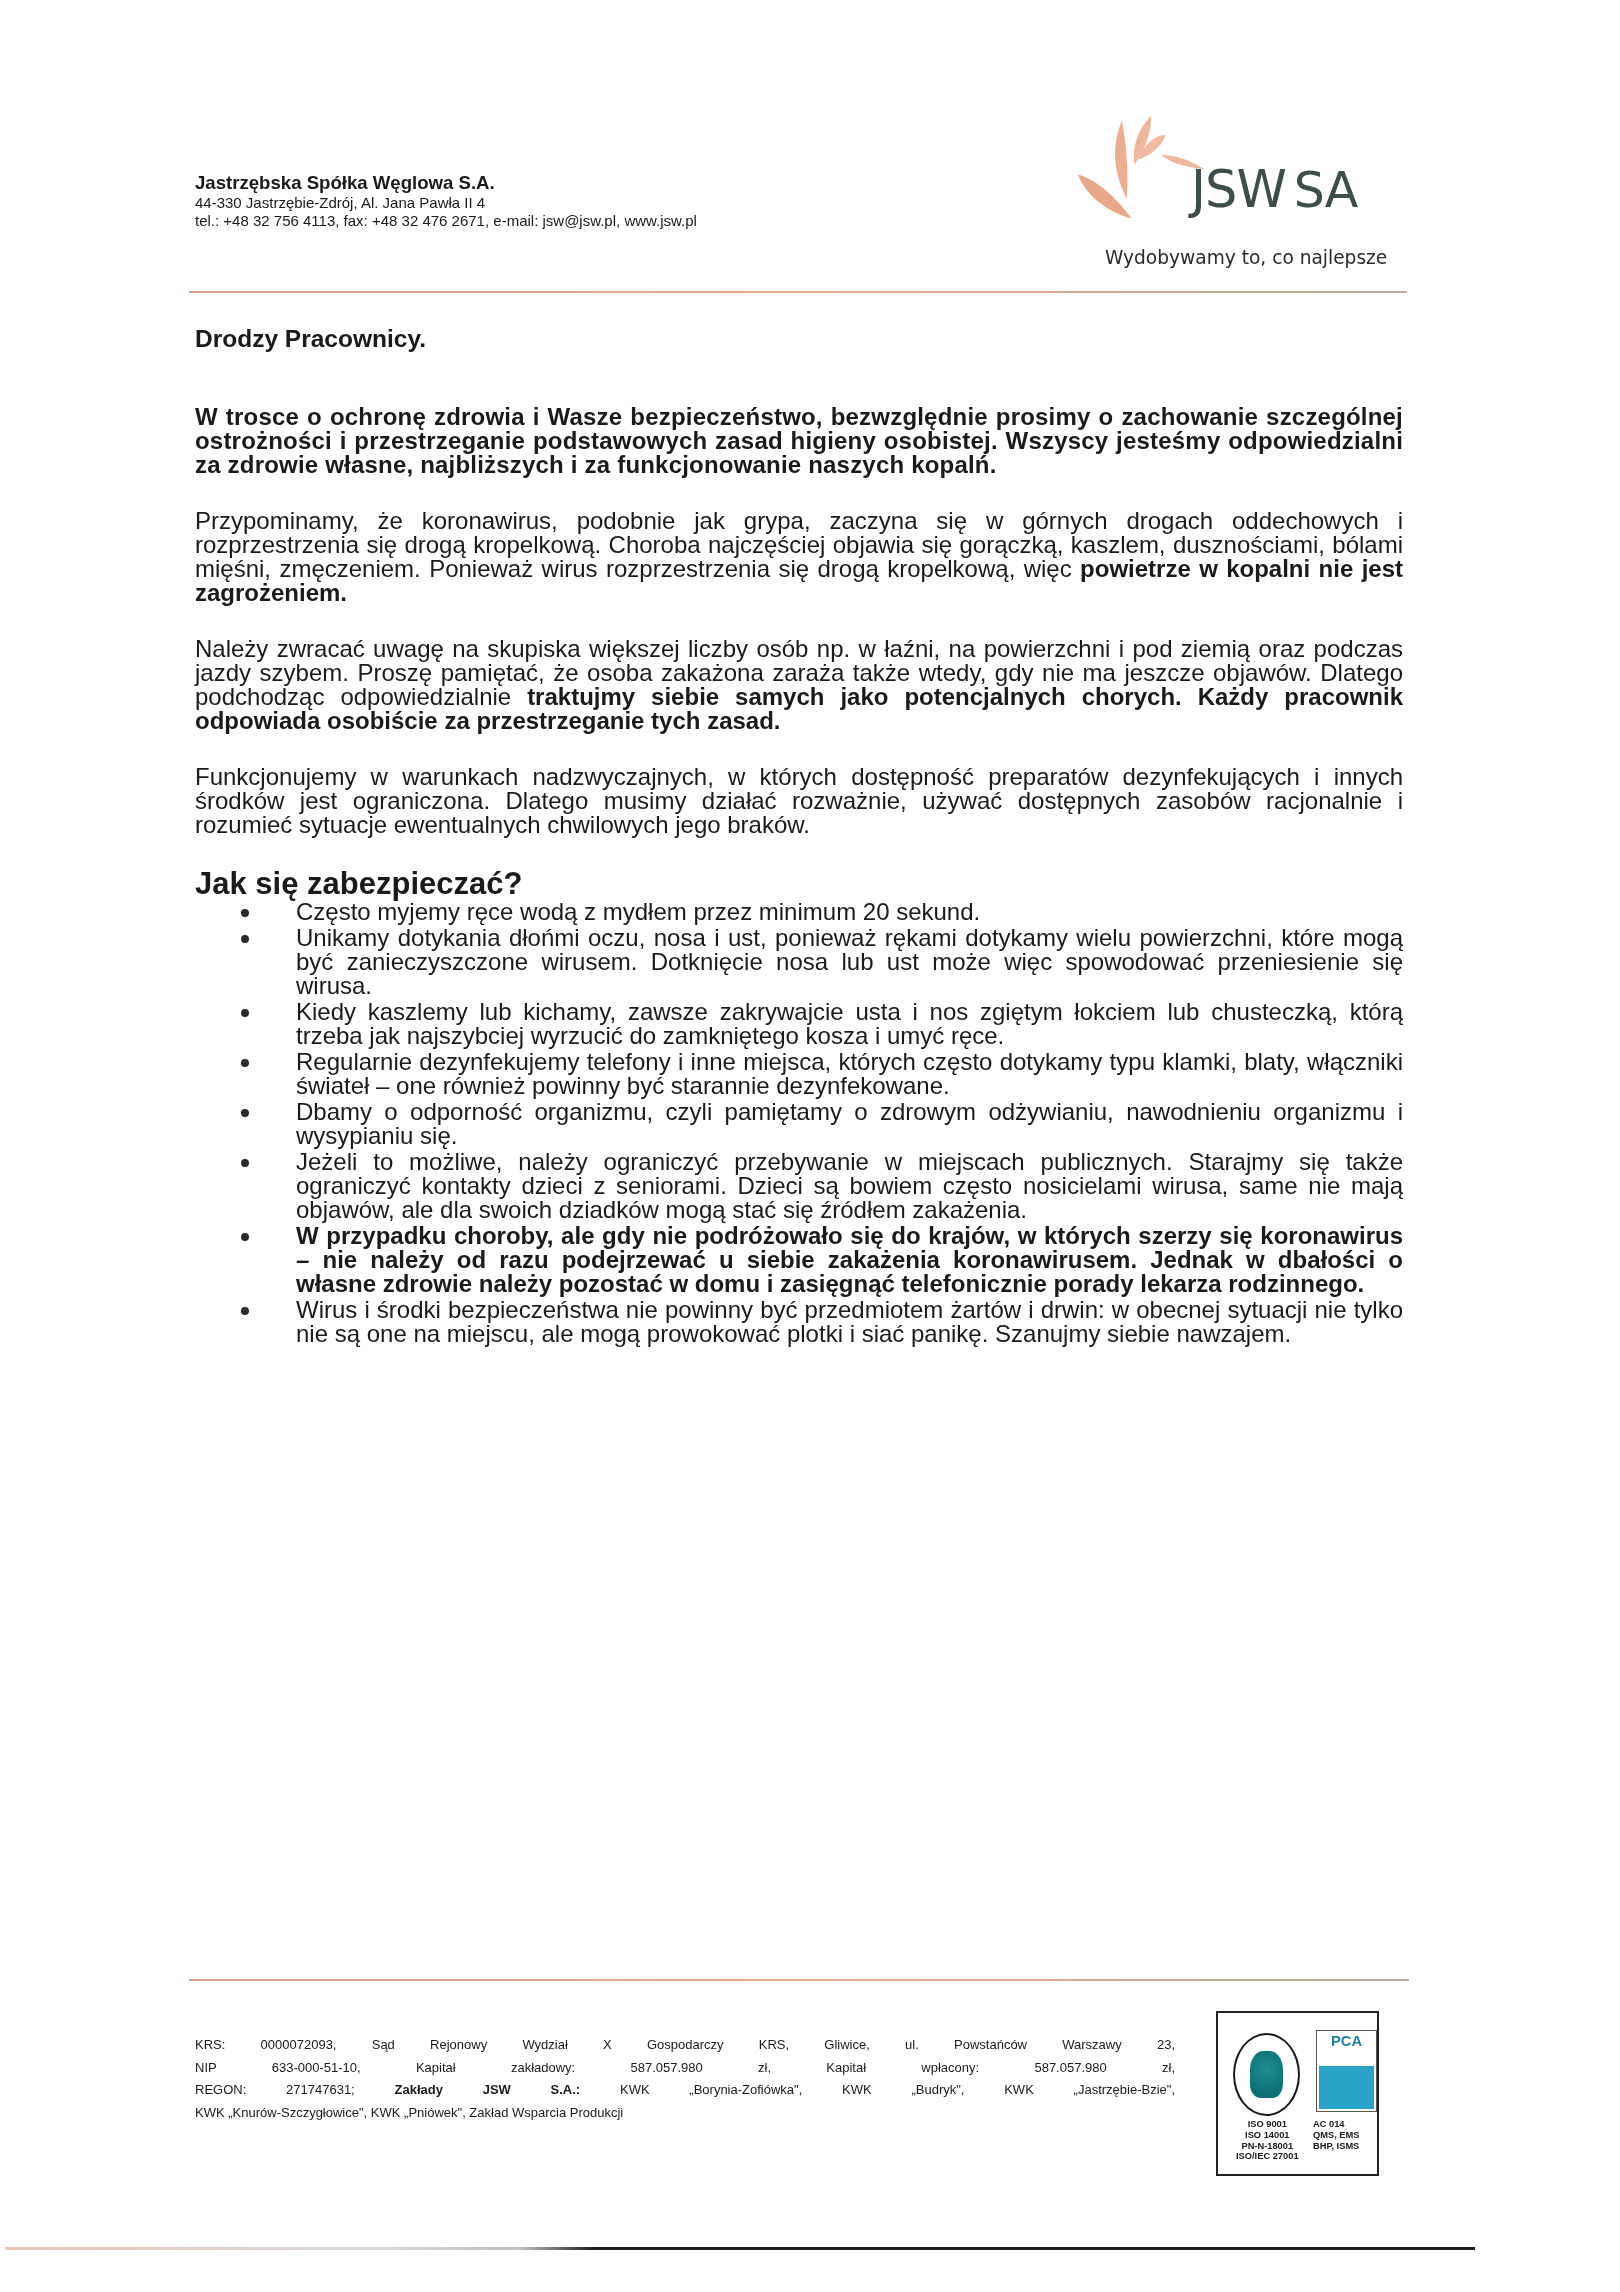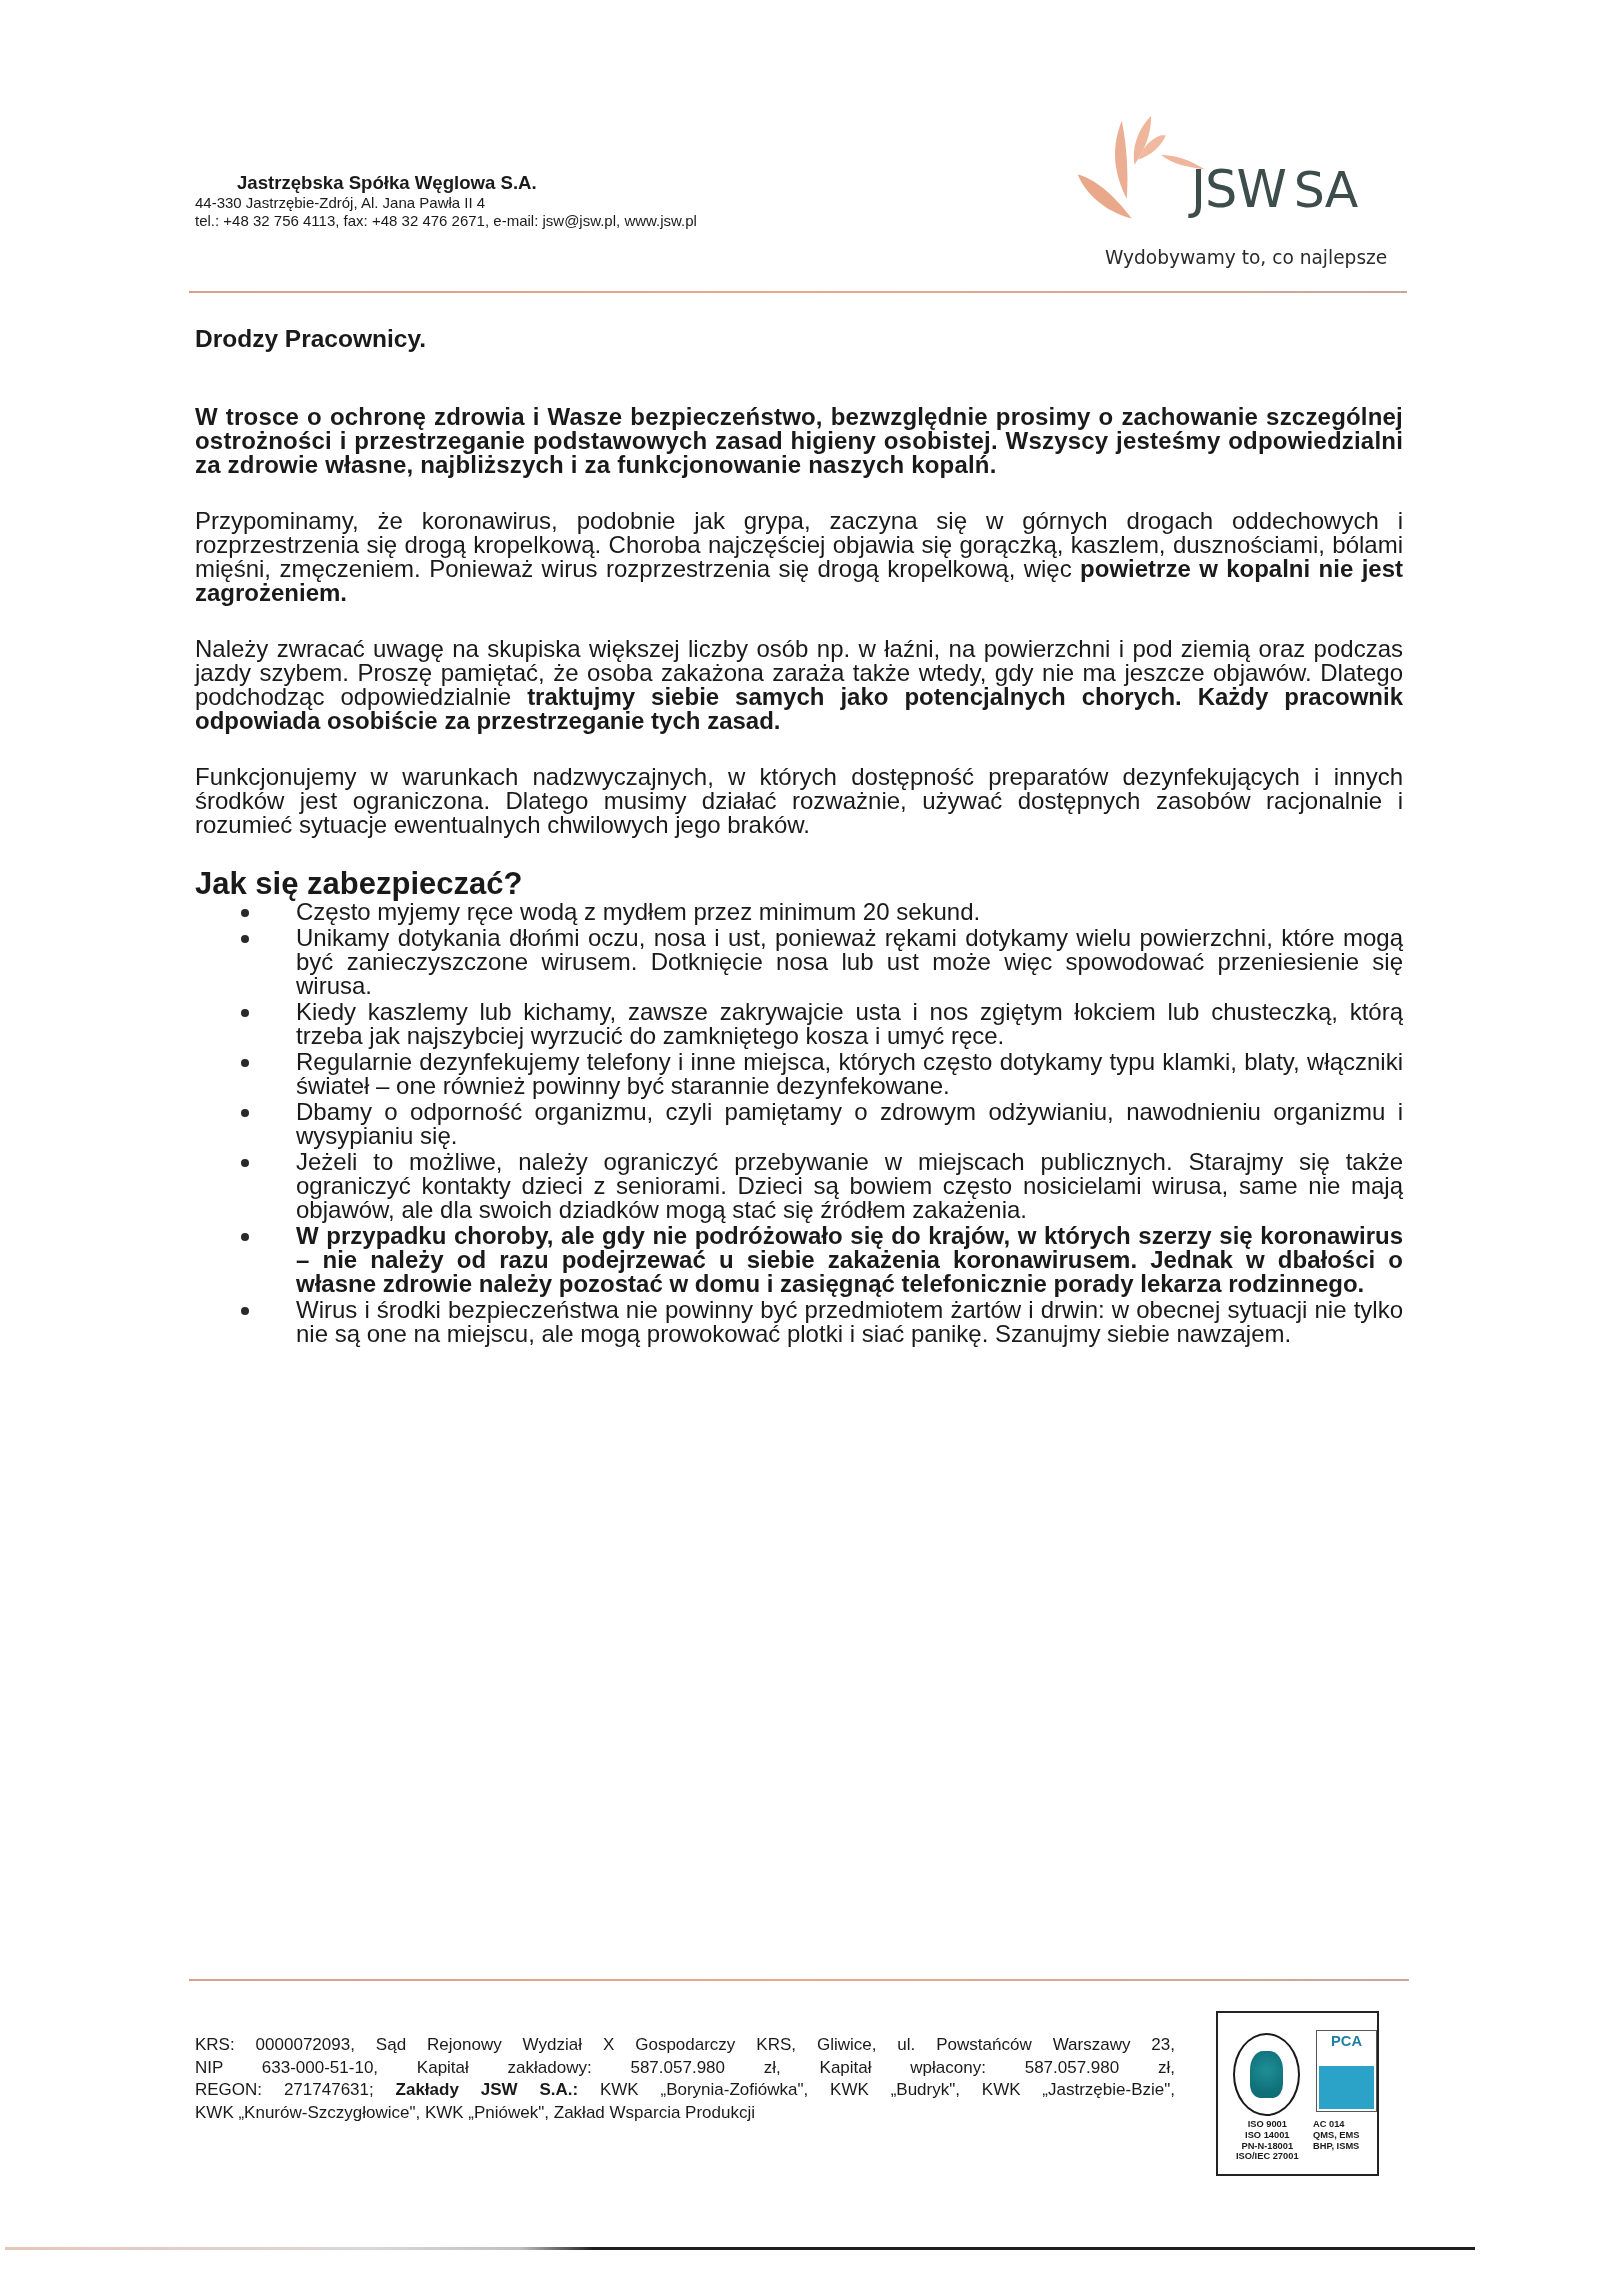--- a/index.html
+++ b/index.html
@@ -1,20 +1,20 @@
 <!DOCTYPE html>
 <html><head>
   <meta charset="utf-8">
   <style>
     html, body { margin: 0; padding: 0; background: #ffffff; }
     body { width: 1620px; height: 2293px; position: relative; overflow: hidden;
            font-family: "Liberation Sans", sans-serif; color: #1a1a1a; }
 
     .company { position: absolute; left: 195px; top: 172px; }
-    .company .name { font-size: 18.6px; font-weight: bold; line-height: 21.6px; margin-left: 42px; }
+    .company .name { font-size: 18.6px; font-weight: bold; line-height: 21.6px; }
     .company .line { font-size: 15px; line-height: 18.6px; }
 
     .logo { position: absolute; left: 1068px; top: 106px; width: 363px; height: 176px; }
     .logo .mark { position: absolute; left: 0; top: 0; }
     .logo .brand { position: absolute; left: 123px; top: 54px; font-family: "DejaVu Sans", sans-serif;
                    font-size: 51px; color: #3c4d4b; letter-spacing: -1px; white-space: nowrap; }
     .logo .brand .sa { font-size: 49px; margin-left: 7.8px; }
     .logo .slogan { position: absolute; left: 37px; top: 141px; font-family: "DejaVu Sans", sans-serif;
                     font-size: 18.6px; color: #2a2a2a; white-space: nowrap; }
 
@@ -34,21 +34,21 @@
 
     h2 { font-size: 31px; font-weight: bold; margin: 32px 0 0 0; line-height: 29px; }
     ul { list-style: none; margin: 0; padding: 0; }
     ul li { position: relative; padding-left: 101px; font-size: 24px; line-height: 24px;
             text-align: justify; margin-top: 2px; }
     ul li .bullet { position: absolute; left: 46px; top: 8.8px; width: 7.8px; height: 7.8px;
                     background: #2a2a2a; border-radius: 50%; }
     ul li.bold { font-weight: bold; }
 
     .footer-text { position: absolute; left: 195px; top: 2034px; width: 980px;
-                   font-size: 17px; line-height: 22.5px; text-align: justify; }
+                   font-size: 13px; line-height: 22.5px; text-align: justify; }
     .footer-text .ln { display: block; }
     .footer-text .ln.j { text-align-last: justify; }
 
     .cert { position: absolute; left: 1216px; top: 2011px; width: 163px; height: 165px;
             border: 2px solid #222; box-sizing: border-box; }
     .cert .seal { position: absolute; left: 14.7px; top: 19.6px; width: 67px; height: 83px;
                   border: 2px solid #1a1a1a; border-radius: 50%; box-sizing: border-box;
                   display: flex; align-items: center; justify-content: center; }
     .cert .seal .fig { width: 33px; height: 47px; background: radial-gradient(circle at 50% 40%, #1e8f96, #0f6f78 70%);
                        border-radius: 40% 40% 30% 30%; }

